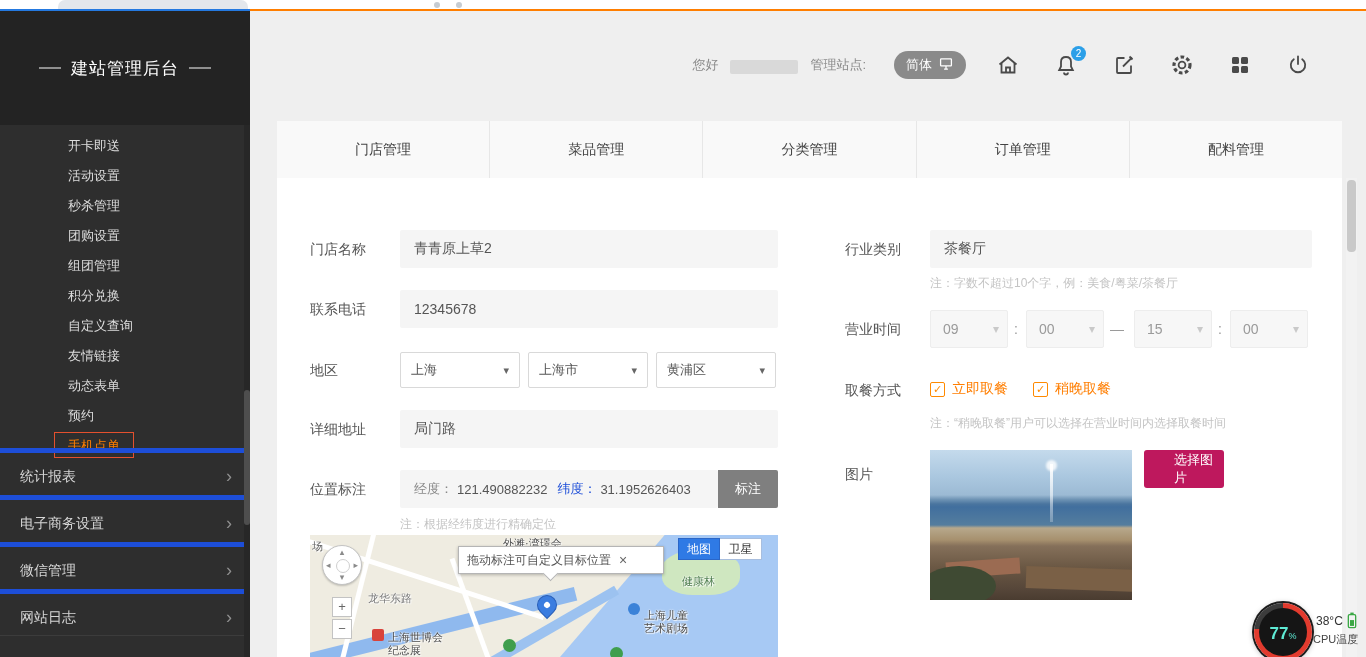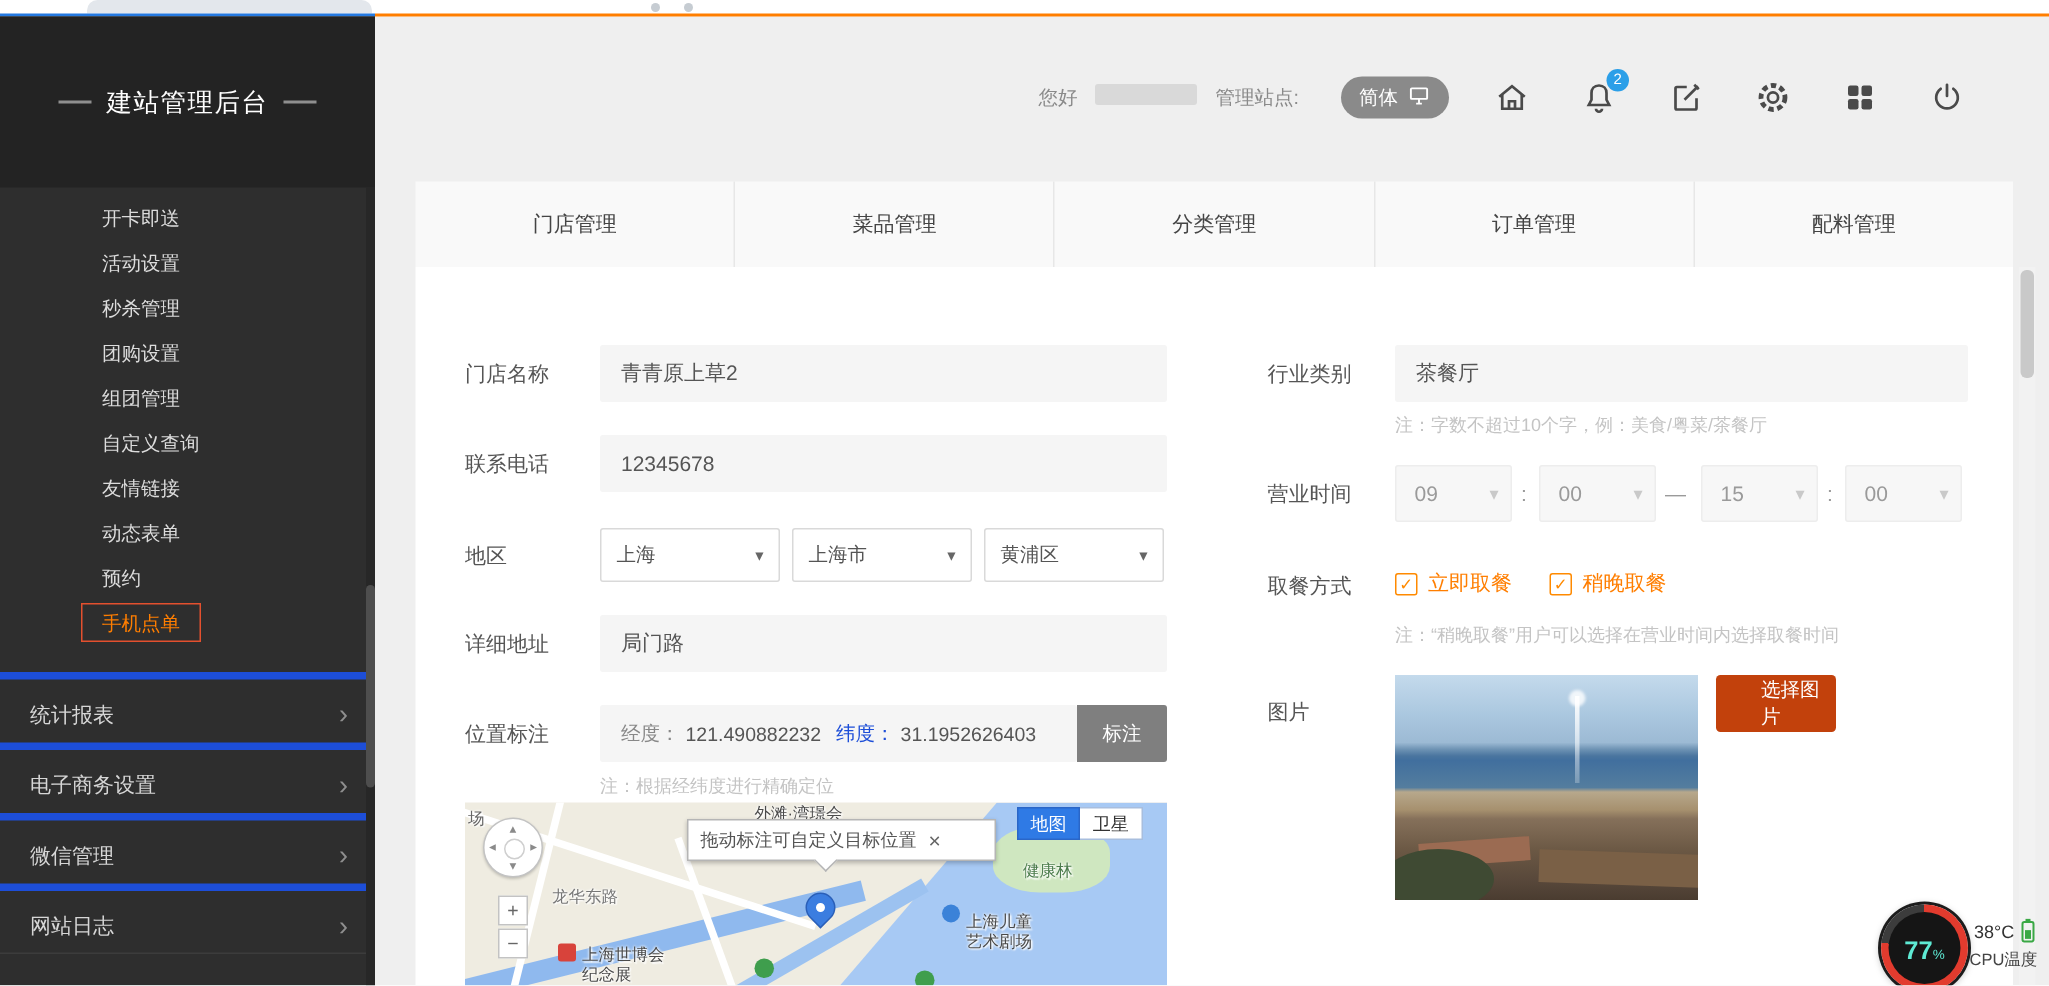--- a/index.html
+++ b/index.html
@@ -25,21 +25,21 @@
   .sb-item.active span { display:inline-block; margin-left:54px; margin-top:1px; padding:0 13px; height:26px; line-height:26px; border:1px solid #e4502e; color:#ff7e00; }
   .sb-sections { position:absolute; left:0; top:437px; width:100%; }
   .sb-sec { height:47px; line-height:47px; padding-left:20px; color:#d6d6d6; font-size:14px; border-top:5px solid #1d4ed8; position:relative; cursor:pointer; }
   .sb-sec:last-child { border-bottom:1px solid #3c3c3c; }
   .sb-sec .chev { position:absolute; right:18px; top:0; color:#8f8f8f; font-size:18px; }
   .sb-scroll { position:absolute; right:0; top:114px; bottom:0; width:6px; background:#272727; }
   .sb-thumb { position:absolute; left:0; top:265px; width:6px; height:135px; background:#4e4e4e; border-radius:3px; }
 
   
   .hdr { position:absolute; right:56px; top:51px; display:flex; align-items:center; }
-  .hdr-text { display:flex; align-items:flex-start; gap:12px; margin-right:28px; }
+  .hdr-text { display:flex; align-items:flex-end; gap:12px; margin-right:28px; }
   .greet, .sitelabel { color:#8a8a8a; font-size:13px; }
   .blob { width:68px; height:14px; background:#d9d9d9; border-radius:2px; }
   .langbtn { display:flex; align-items:center; gap:6px; background:#8a8a8a; color:#fff; font-size:13px; border-radius:14px; padding:5px 12px; margin-right:30px; cursor:pointer; }
   .hicons { display:flex; align-items:center; gap:34px; }
   .hicon { position:relative; width:24px; height:24px; cursor:pointer; }
   .hicon svg { width:24px; height:24px; display:block; }
   .badge { position:absolute; top:-7px; right:-8px; min-width:15px; height:15px; border-radius:8px; background:#2b9fe8; color:#fff; font-size:10px; line-height:15px; text-align:center; padding:0 2px; }
 
   
   .tabbar { position:absolute; left:277px; top:121px; width:1065px; height:57px; background:#f9f9f9; display:flex; }
@@ -53,21 +53,21 @@
   .fnote { position:absolute; font-size:12px; color:#c4c4c4; }
   .fselect { position:absolute; height:36px; background:#fff; border:1px solid #d9d9d9; border-radius:2px; display:flex; align-items:center; padding:0 10px; font-size:13px; color:#555; cursor:pointer; }
   .fselect .chev { margin-left:auto; color:#666; font-size:11px; }
   .markbtn { position:absolute; left:441px; top:292px; width:60px; height:38px; background:#7f7f7f; color:#fff; font-size:13px; display:flex; align-items:center; justify-content:center; border-radius:0 2px 2px 0; cursor:pointer; }
   .tsel { position:absolute; top:132px; height:38px; width:78px; background:#f7f7f7; border:1px solid #ededed; border-radius:2px; display:flex; align-items:center; padding:0 8px 0 12px; font-size:14px; color:#9a9a9a; cursor:pointer; }
   .tsel .chev { margin-left:auto; color:#c9c9c9; font-size:12px; }
   .tsep { position:absolute; top:132px; height:38px; line-height:38px; color:#9a9a9a; font-size:14px; }
   .cbgroup { position:absolute; top:202px; display:flex; align-items:center; gap:7px; cursor:pointer; }
   .cbox { width:15px; height:15px; border:1px solid #ff8a00; border-radius:2px; background:#fff; display:flex; align-items:center; justify-content:center; color:#ff8a00; font-size:11px; font-weight:bold; }
   .cblabel { color:#ff7e00; font-size:14px; }
-  .choosebtn { position:absolute; left:867px; top:272px; width:80px; height:38px; background:#c2410c; color:#fff; font-size:13px; display:flex; align-items:center; justify-content:center; border-radius:3px; cursor:pointer;padding-left:30px; }
+  .choosebtn { position:absolute; left:867px; top:272px; width:80px; height:38px; background:#be185d; color:#fff; font-size:13px; display:flex; align-items:center; justify-content:center; border-radius:3px; cursor:pointer;padding-left:30px; }
 
   
   .photo { position:absolute; left:653px; top:272px; width:202px; height:150px; overflow:hidden;
     background:linear-gradient(180deg,#c4daec 0%,#aac7df 18%,#9cbad4 30%,#6e93b4 33%,#4a759f 36%,#416f9e 38%,#547d9e 50%,#b7a88c 52%,#a6906e 60%,#85705a 64%,#6b5844 78%,#57473a 92%,#4a3c30 100%); }
   .fountain { position:absolute; left:120px; top:14px; width:3px; height:58px; background:linear-gradient(180deg,rgba(255,255,255,.95),rgba(255,255,255,.25)); }
   .fountain::after { content:""; position:absolute; left:-4px; top:-4px; width:11px; height:11px; background:rgba(255,255,255,.8); border-radius:50%; filter:blur(1px); }
   .trees { position:absolute; left:-8px; bottom:-6px; width:74px; height:40px; background:#3f4a33; border-radius:50%; }
   .roof1 { position:absolute; left:16px; bottom:24px; width:74px; height:16px; background:#9b6b52; transform:rotate(-4deg); }
   .roof2 { position:absolute; left:96px; bottom:10px; width:110px; height:22px; background:#7a6046; transform:rotate(2deg); }
 
@@ -142,20 +142,21 @@
       <span class="sb-dash"></span>
       <span>建站管理后台</span>
       <span class="sb-dash"></span>
     </div>
     <nav class="sb-menu">
       <div class="sb-item">开卡即送</div>
       <div class="sb-item">活动设置</div>
       <div class="sb-item">秒杀管理</div>
       <div class="sb-item">团购设置</div>
       <div class="sb-item">组团管理</div>
+      <div class="sb-item">积分兑换</div>
       <div class="sb-item">自定义查询</div>
       <div class="sb-item">友情链接</div>
       <div class="sb-item">动态表单</div>
       <div class="sb-item">预约</div>
       <div class="sb-item active">
         <span>手机点单</span>
       </div>
     </nav>
     <div class="sb-sections">
       <div class="sb-sec">

